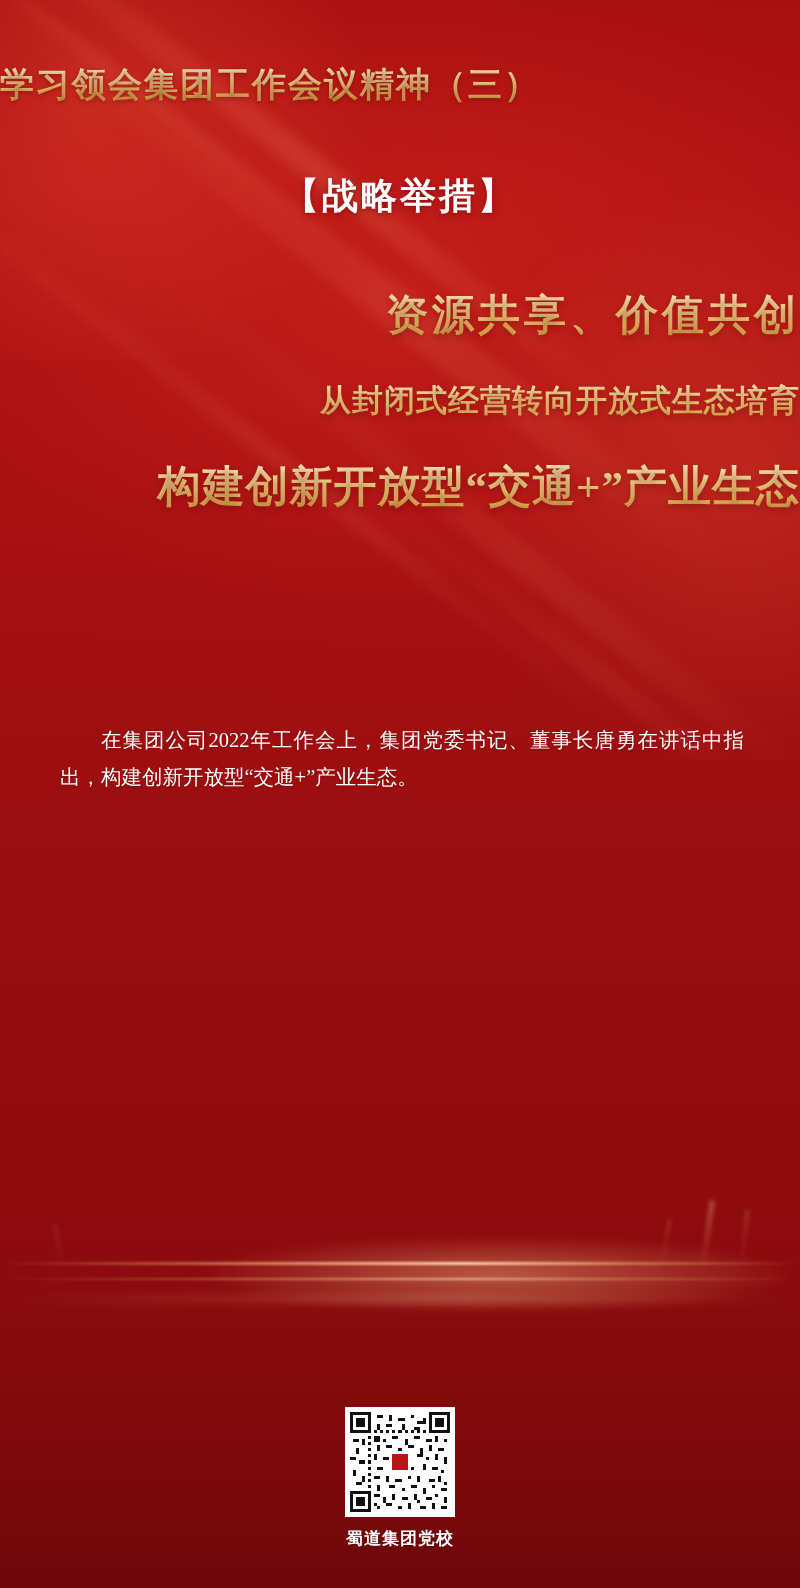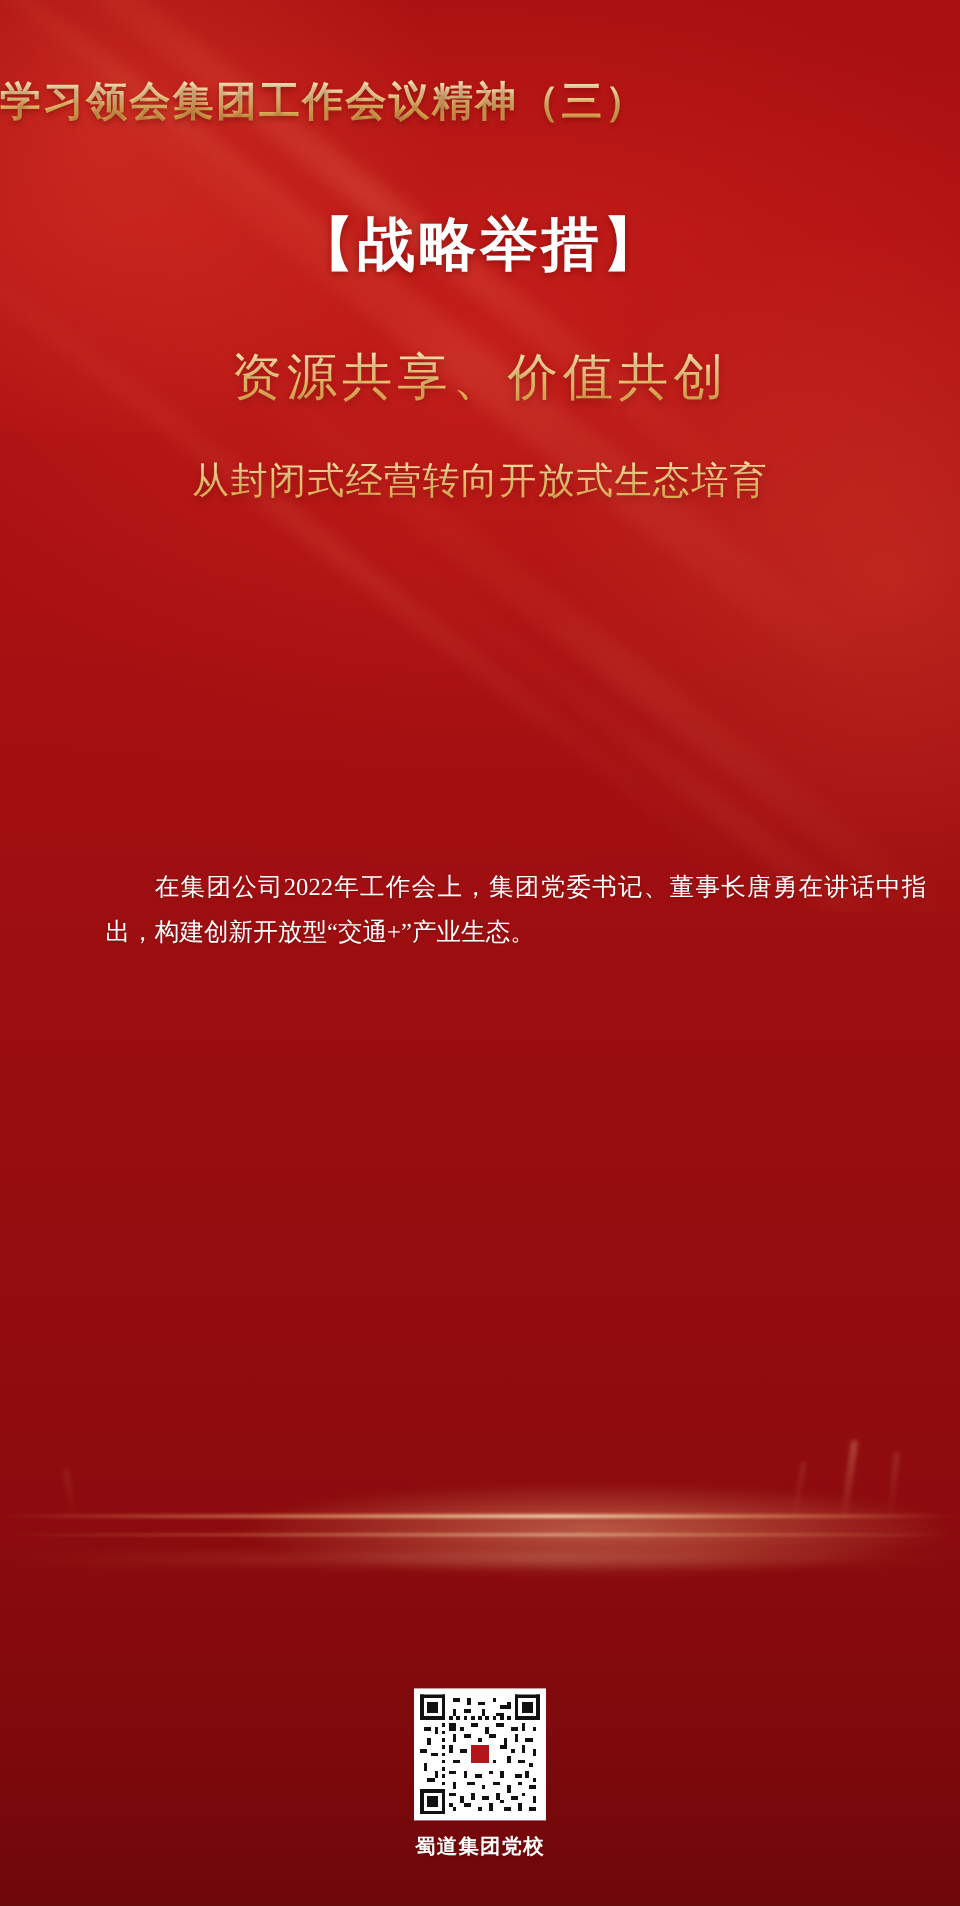--- a/index.html
+++ b/index.html
@@ -64,53 +64,54 @@
     color: transparent;
     text-shadow: 0 2px 4px rgba(80,0,0,0.35);
     font-family: "Liberation Serif", "DejaVu Serif", serif;
   }
 
   
   .bracket {
     position: absolute;
     top: 172px; left: 0; width: 800px;
     text-align: center;
-    font-size: 48px;
+    font-size: 36px;
     font-weight: bold;
     letter-spacing: 3px;
     color: #ffffff;
     text-shadow: 0 2px 6px rgba(90,0,0,0.5);
   }
 
   
   .headline {
     position: absolute;
     top: 272px; left: 0; width: 800px;
     text-align: center;
   }
   .headline-line {
     font-size: 44px;
-    font-weight: normal;
+    font-weight: bold;
     line-height: 86px;
     letter-spacing: 2px;
     background: linear-gradient(180deg, #fff8e2 0%, #fbe6ac 30%, #f0cb72 55%, #d9a341 78%, #c08a2c 100%);
     -webkit-background-clip: text;
     background-clip: text;
     color: transparent;
     text-shadow: 0 3px 6px rgba(70,0,0,0.30);
     white-space: nowrap;
+    text-align: right;
   }
   .headline-line.l1 { font-size: 42px; letter-spacing: 4px; }
   .headline-line.l2 { font-size: 31px; letter-spacing: 1px; }
   .headline-line.l3 { font-size: 43px; letter-spacing: 1px; }
 
   
   .body-wrap {
     position: absolute;
-    top: 722px; left: 60px; width: 684px; margin-left: 28px;
+    top: 722px; left: 60px; width: 684px;
   }
   .para {
     color: #ffffff;
     font-size: 20.5px;
     line-height: 37px;
     text-align: justify;
     text-justify: inter-ideograph;
     text-indent: 2em;
     margin: 0 0 36px 0;
     font-family: "Liberation Serif", "DejaVu Serif", serif;
@@ -193,20 +194,21 @@
 
   <div class="header">
     <div class="header-title">学习领会集团工作会议精神（三）</div>
   </div>
 
   <div class="bracket">【战略举措】</div>
 
   <div class="headline">
     <div class="headline-line l1">资源共享、价值共创</div>
     <div class="headline-line l2">从封闭式经营转向开放式生态培育</div>
+    <div class="headline-line l3">构建创新开放型“交通+”产业生态</div>
   </div>
 
   <div class="body-wrap">
     <p class="para">在集团公司2022年工作会上，集团党委书记、董事长唐勇在讲话中指出，构建创新开放型“交通+”产业生态。</p>
   </div>
 
   <div class="bottom-light">
     <div class="beam-halo"></div>
     <div class="beam beam-a"></div>
     <div class="beam beam-b"></div>

